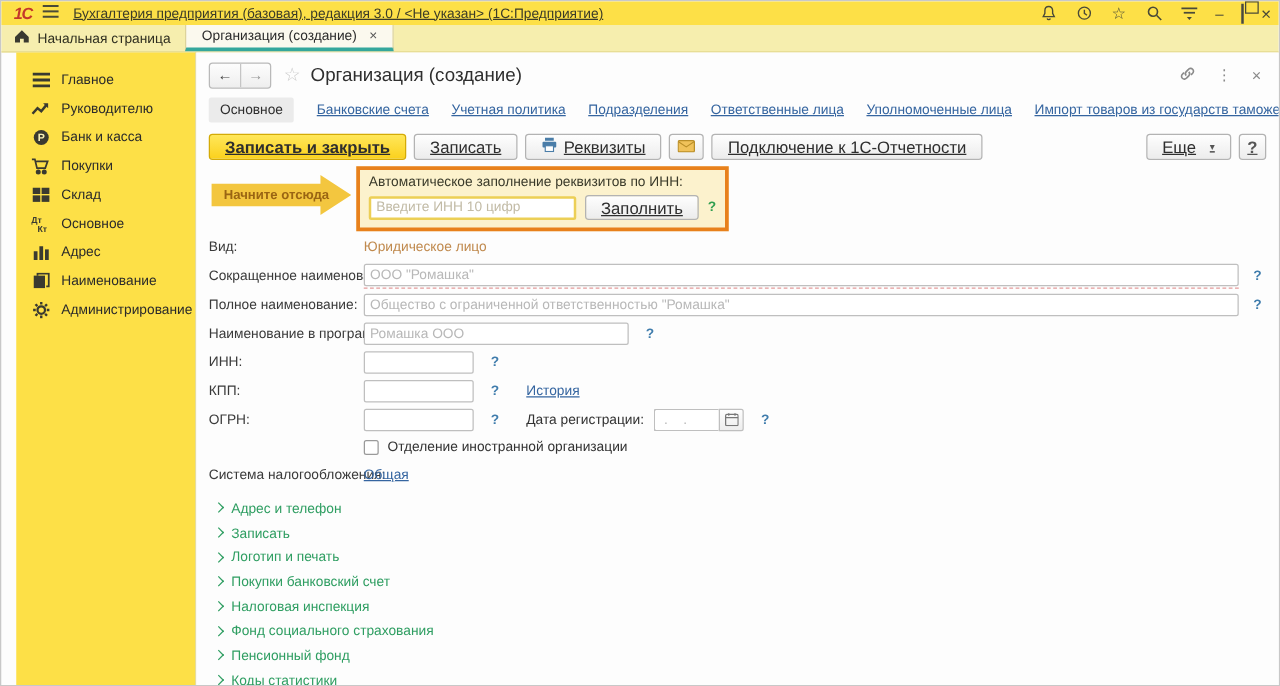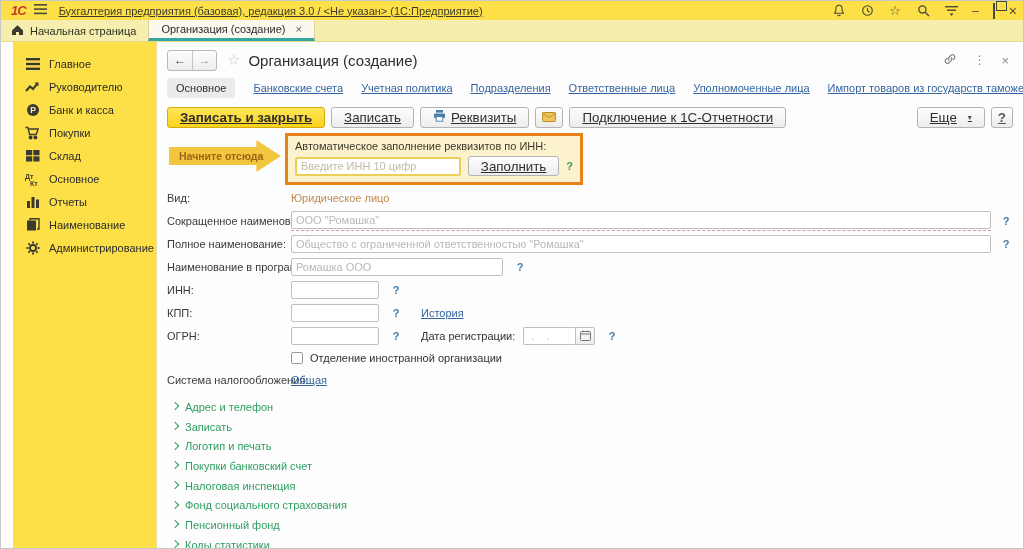--- a/index.html
+++ b/index.html
@@ -243,21 +243,21 @@
         <div class="sb-item">
           <span class="sb-ic">
             <svg width="14" height="13" viewBox="0 0 14 13">
               <g fill="#3a3a30">
                 <rect x="1" y="6" width="3" height="7"></rect>
                 <rect x="5.5" y="2" width="3" height="11"></rect>
                 <rect x="10" y="4.5" width="3" height="8.5"></rect>
               </g>
             </svg>
           </span>
-          <span>Отчеты</span>
+          <span>Адрес</span>
         </div>
 
         <div class="sb-item">
           <span class="sb-ic">
             <svg width="14" height="13" viewBox="0 0 14 13">
               <rect x="1" y="2.5" width="9" height="10" fill="#3a3a30"></rect>
               <path d="M4 2.5V0.8h9V11h-2" fill="none" stroke="#3a3a30" stroke-width="1.4"></path>
             </svg>
           </span>
           <span>Наименование</span>

